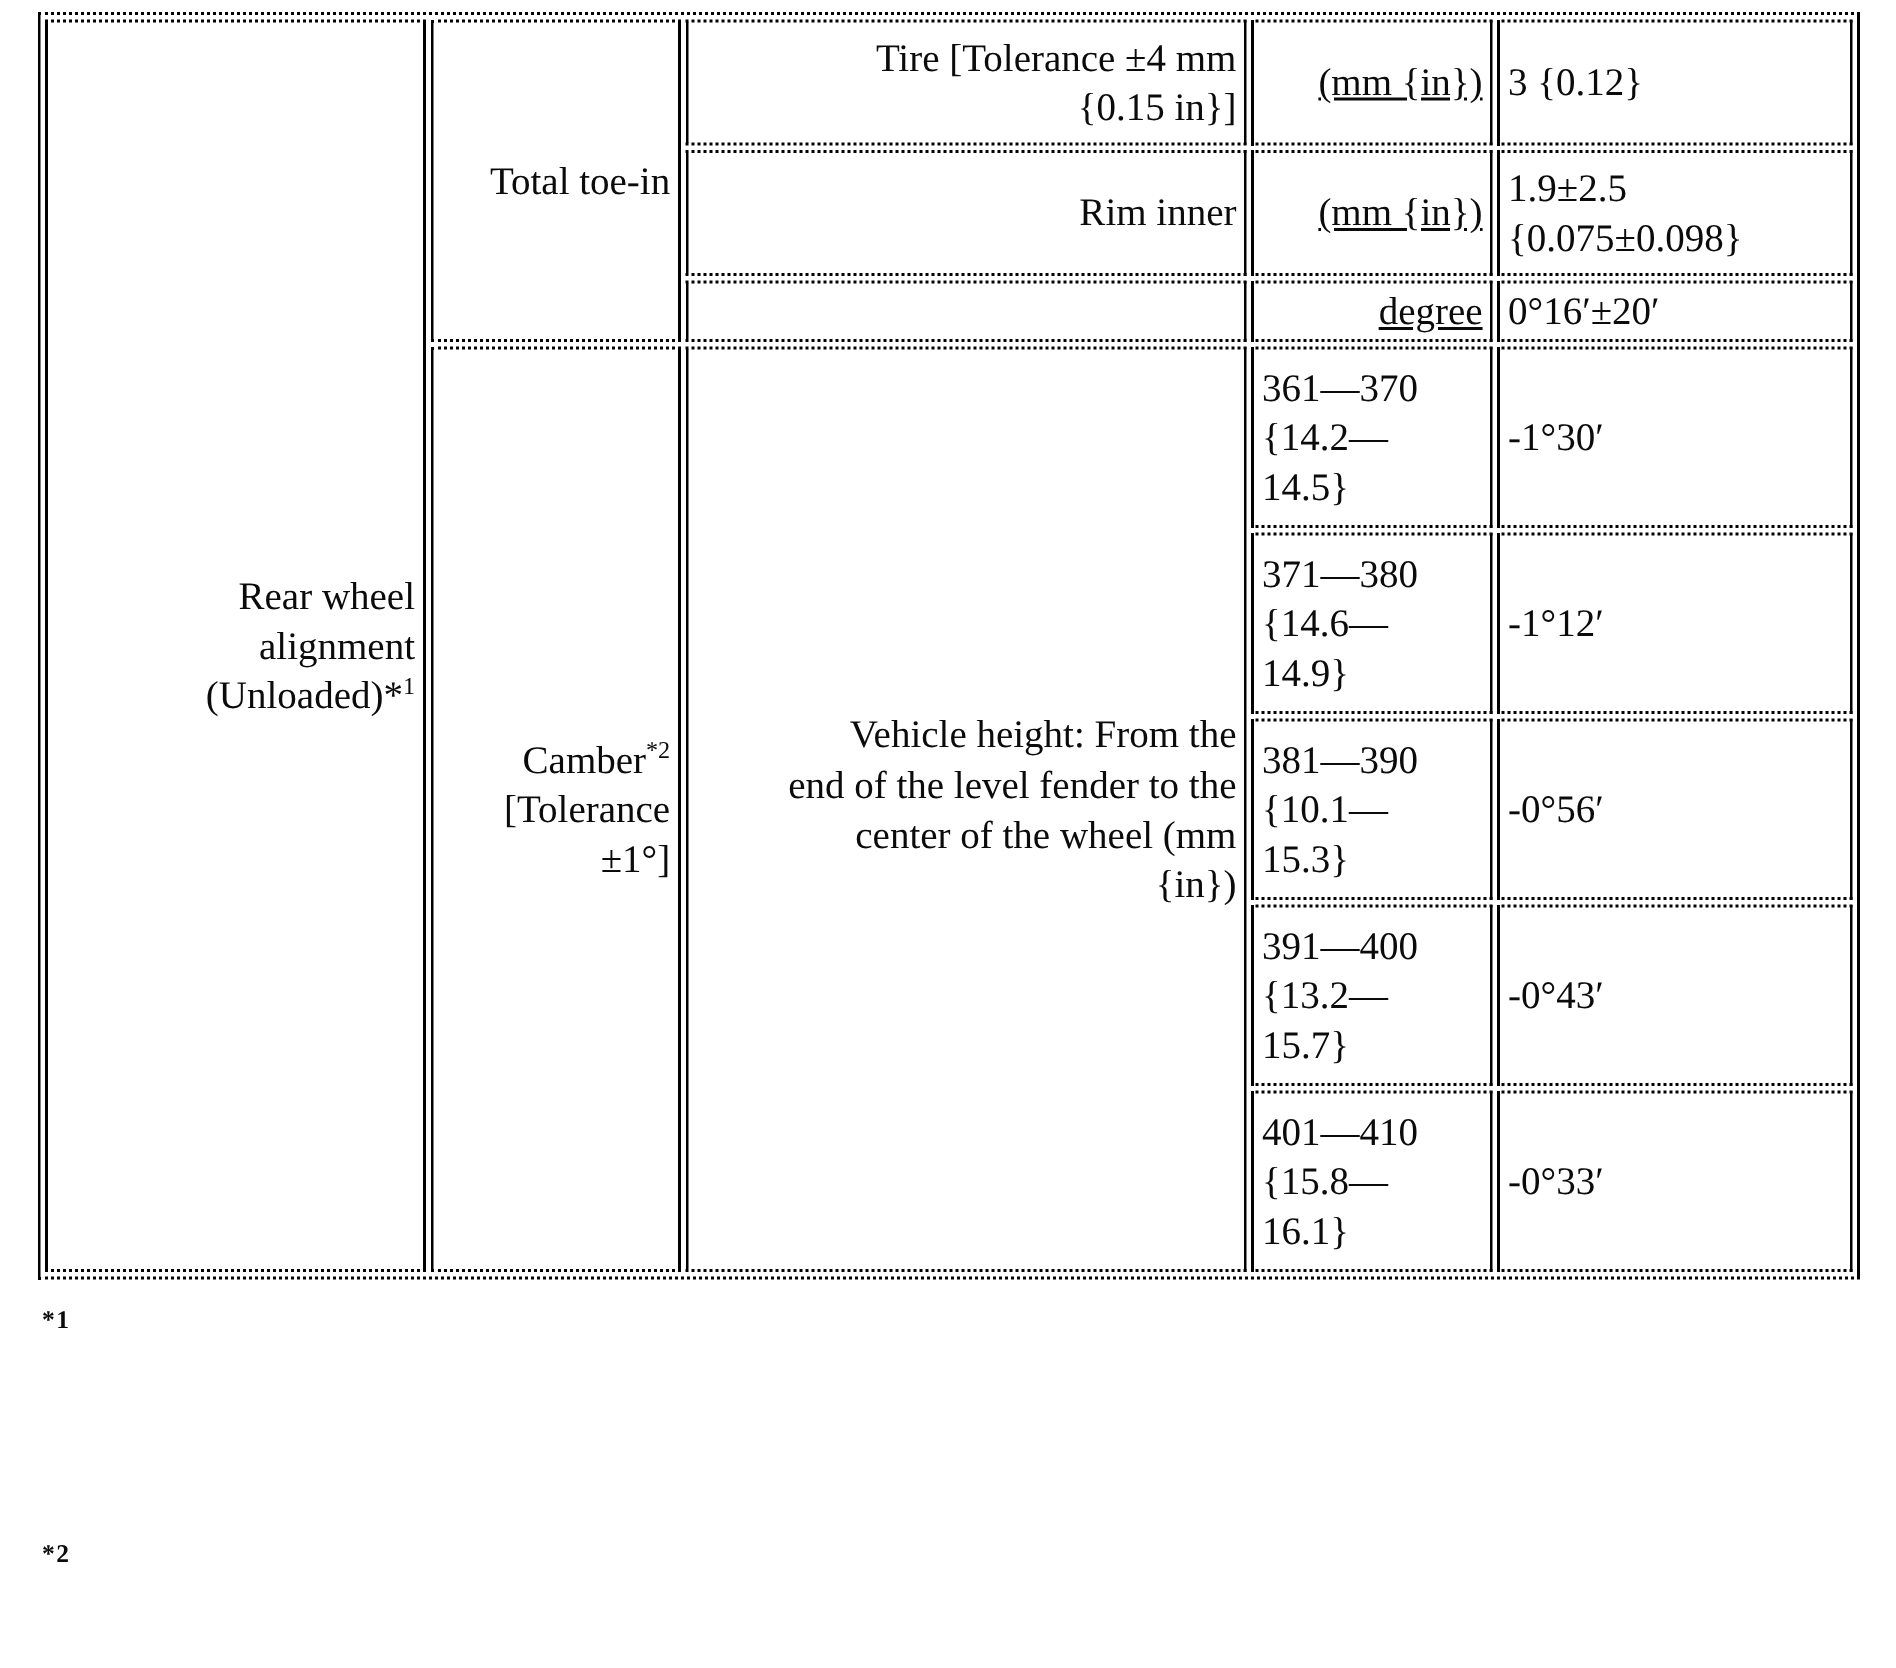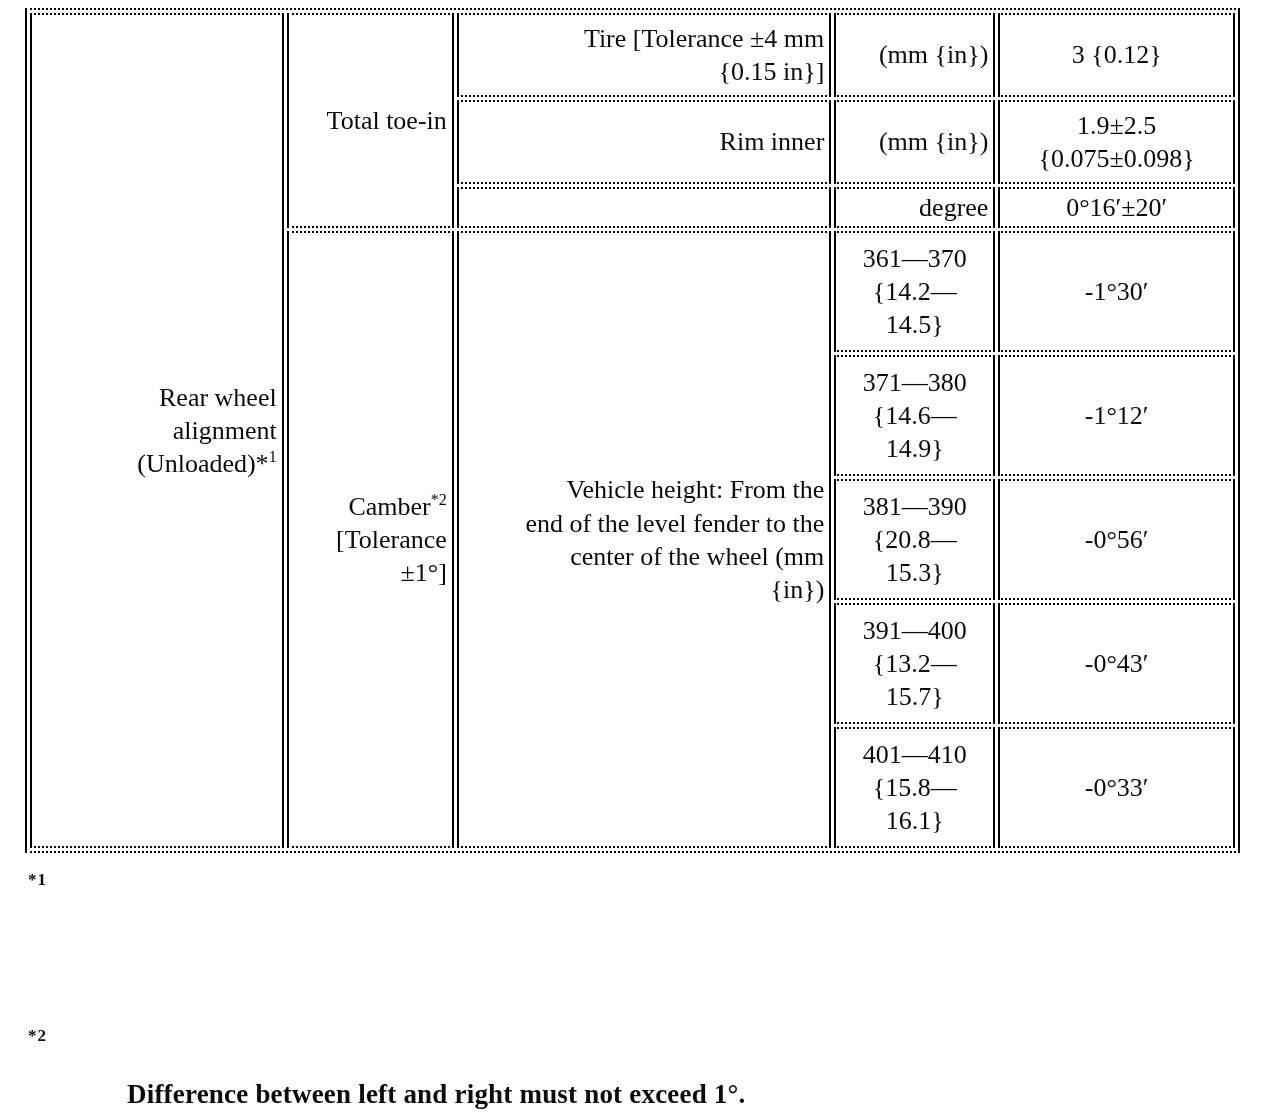--- a/index.html
+++ b/index.html
@@ -35,22 +35,22 @@
   table.spec td {
     border: 2px solid #000;
     border-top-style: dotted;
     border-bottom-style: dotted;
     padding: 2px 5px;
     vertical-align: middle;
     overflow: hidden;
   }
   .pre { white-space: pre-line; }
   .a-left   { text-align: right; }
-  .a-right  { text-align: right; }
-  .a-center { text-align: center; }
+  .a-right  { text-align: right; text-decoration: underline; }
+  .a-center { text-align: left; }
   sup {
     font-size: 0.62em;
     vertical-align: super;
     line-height: 0;
   }
   .tol-block { }
 
   
   tr.r-tire   { height: 84px; }
   tr.r-rim    { height: 84px; }
@@ -138,21 +138,21 @@
 
     <tr class="r-cam">
       <td class="a-center pre">371—380
 {14.6—
 14.9}</td>
       <td class="a-center">-1°12′</td>
     </tr>
 
     <tr class="r-cam">
       <td class="a-center pre">381—390
-{20.8—
+{10.1—
 15.3}</td>
       <td class="a-center">-0°56′</td>
     </tr>
 
     <tr class="r-cam">
       <td class="a-center pre">391—400
 {13.2—
 15.7}</td>
       <td class="a-center">-0°43′</td>
     </tr>
@@ -162,15 +162,14 @@
 {15.8—
 16.1}</td>
       <td class="a-center">-0°33′</td>
     </tr>
   </tbody>
     </table>
 
   <div class="fn-marker fn-marker-1">*1</div>
 
   <div class="fn-marker fn-marker-2">*2</div>
-  <div class="fn-text fn-text-2">Difference between left and right must not exceed 1°.</div>
 
 </div>
 
 </body></html>

